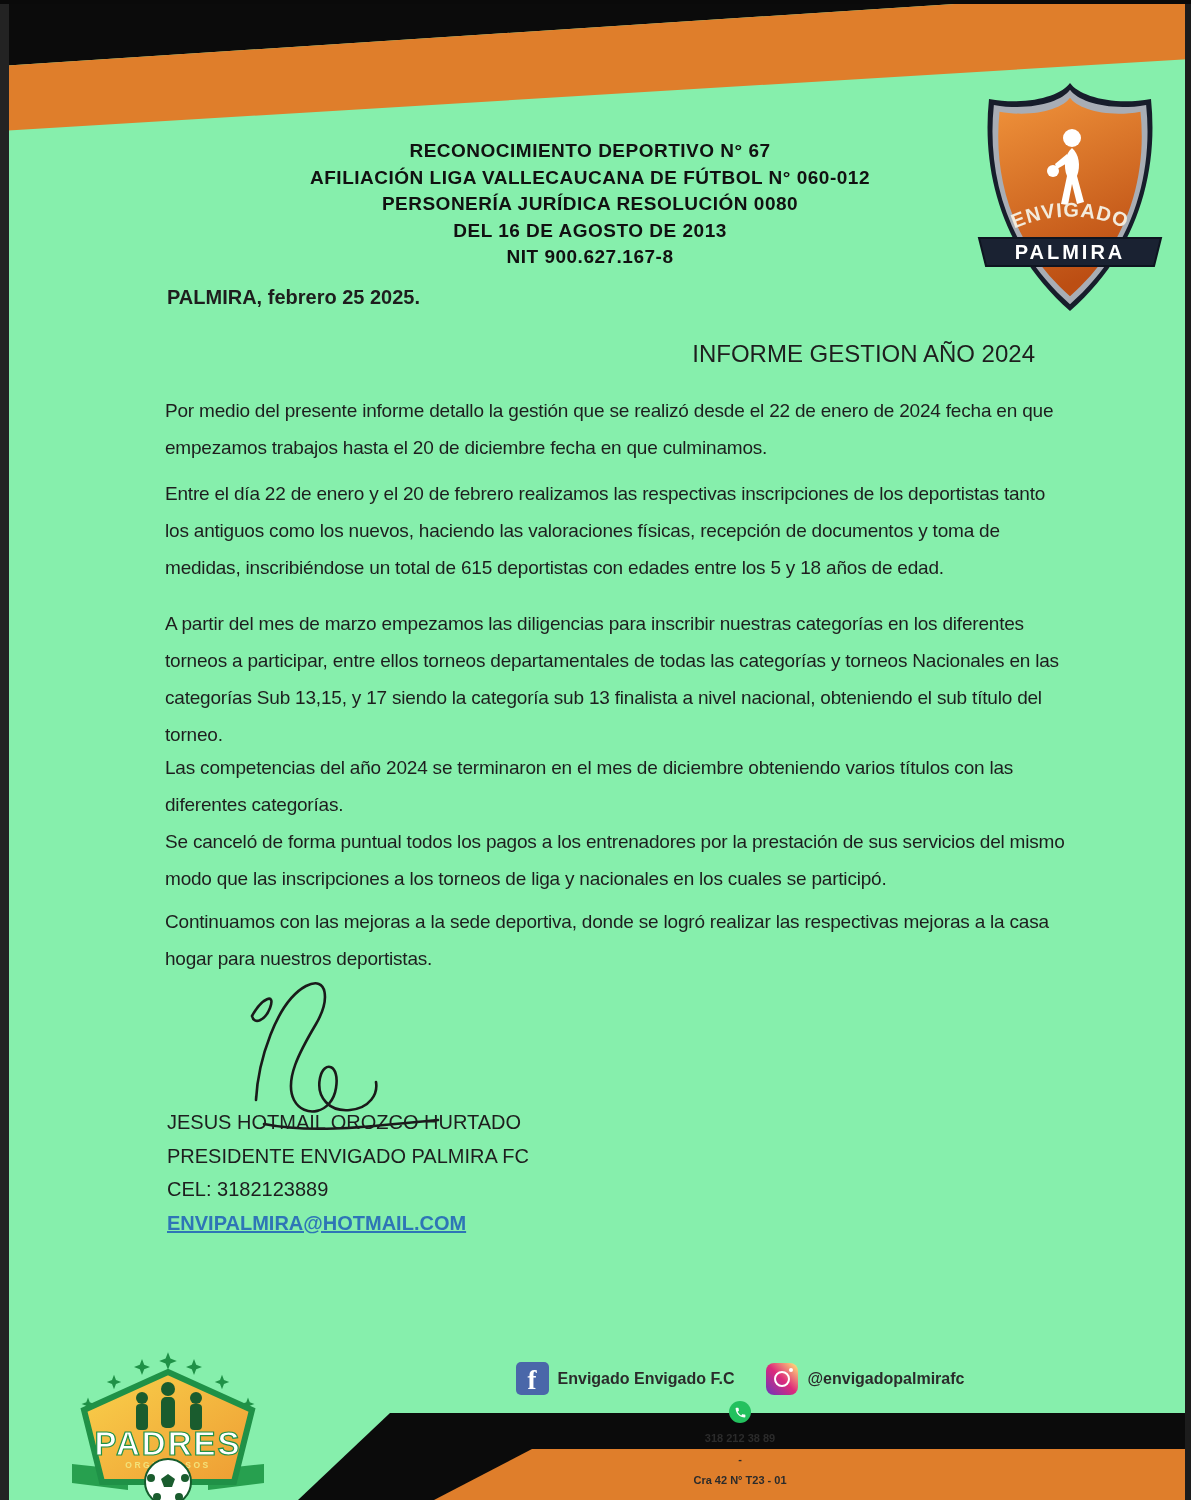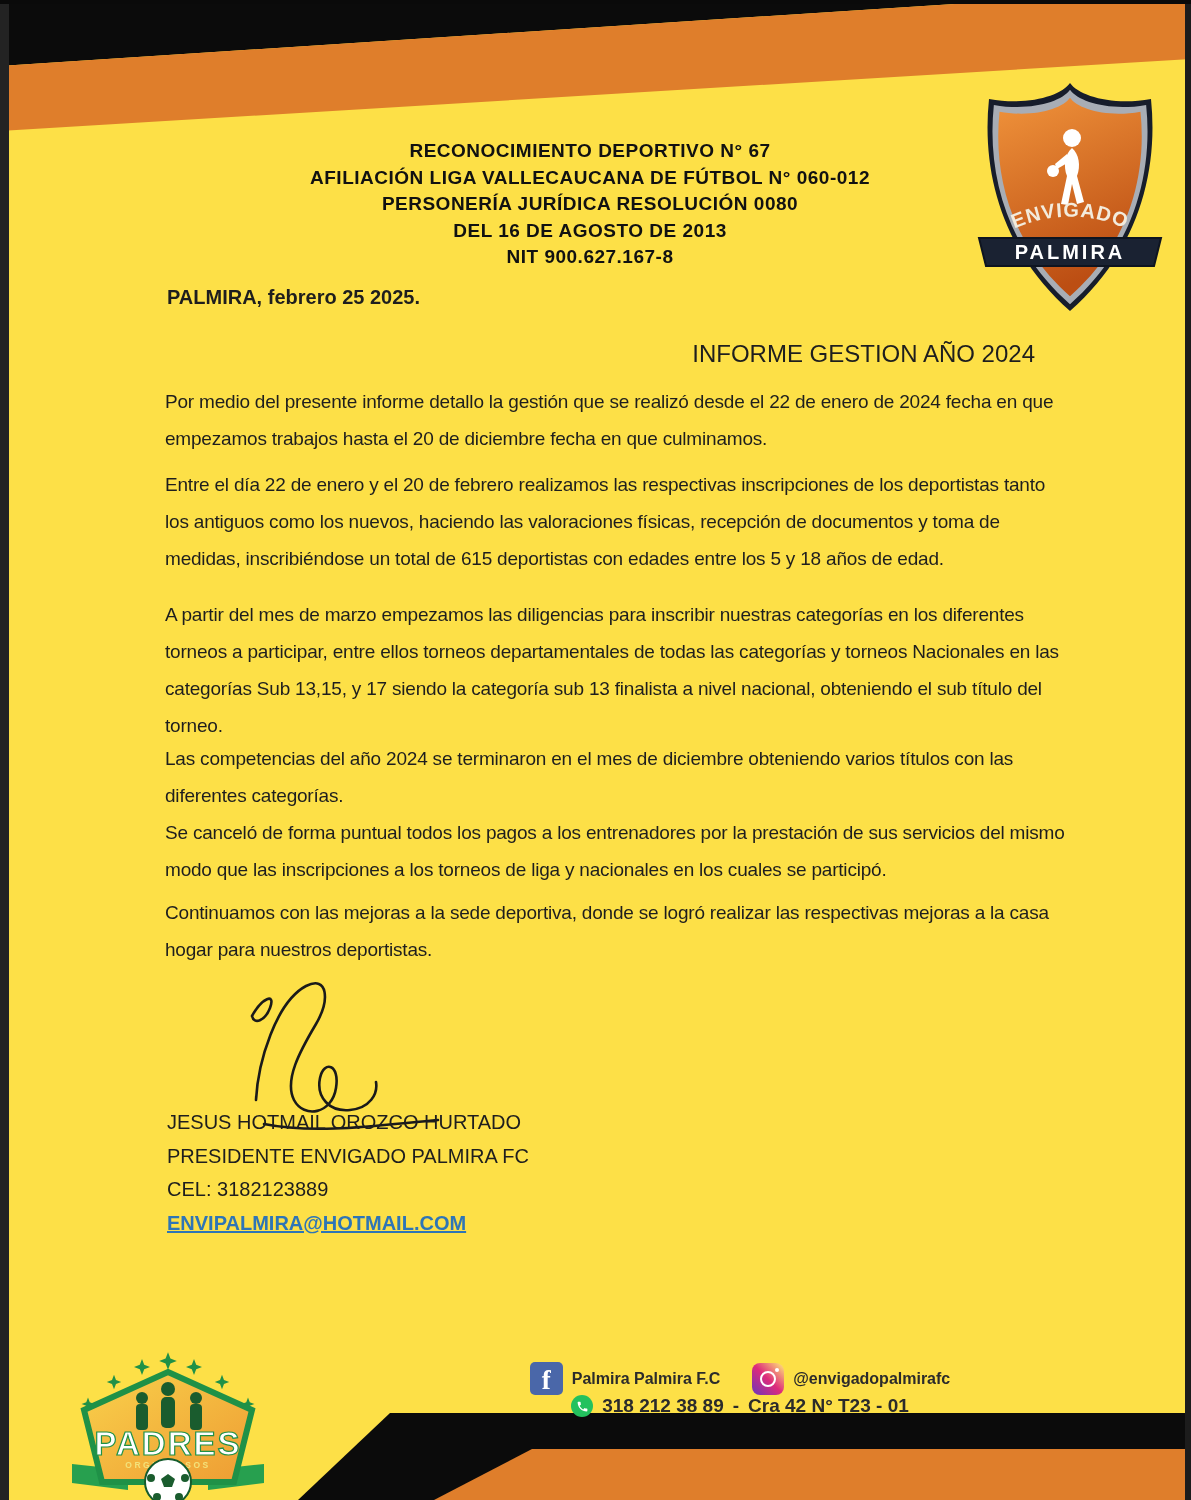--- a/index.html
+++ b/index.html
@@ -1,17 +1,17 @@
 <!DOCTYPE html>
 <html><head>
 <meta charset="utf-8">
 <style>
   html,body{margin:0;padding:0;background:#e8e8e8;}
   .page{
-    position:relative;width:1191px;height:1500px;background:#fde047;
+    position:relative;width:1191px;height:1500px;background:#86efac;
     overflow:hidden;font-family:"Liberation Sans",sans-serif;color:#1e1e1e;
   }
   
   .band{position:absolute;left:0;top:0;width:1191px;height:1500px;}
   .band-black-top{background:#0b0b0b;clip-path:polygon(0 0,1016px 0,0 66px);}
   .band-orange-top{background:#df7e2b;clip-path:polygon(0 66px,1016px 0,1191px 0,1191px 59px,0 131px);}
   .band-black-bottom{background:#0b0b0b;clip-path:polygon(390px 1413px,1191px 1413px,1191px 1500px,298px 1500px);}
   .band-orange-bottom{background:#df7e2b;clip-path:polygon(532px 1449px,1191px 1449px,1191px 1500px,434px 1500px);}
   
   .edge-left{position:absolute;left:0;top:0;width:9px;height:1500px;background:#232323;z-index:60;}
@@ -19,31 +19,31 @@
   .edge-top{position:absolute;left:0;top:0;width:1191px;height:4px;background:#0a0a0a;z-index:61;}
   
   .letterhead{
     position:absolute;left:170px;top:138px;width:840px;text-align:center;
     font-weight:700;font-size:19px;line-height:26.5px;letter-spacing:.5px;color:#111;
   }
   .club-logo{position:absolute;left:975px;top:80px;width:190px;height:238px;}
   
   .date-line{position:absolute;left:167px;top:286px;font-size:20px;font-weight:bold;}
   .doc-title{position:absolute;left:165px;top:340px;width:870px;text-align:right;font-size:24px;}
-  .para{position:absolute;left:165px;width:905px;font-size:19px;line-height:37px;letter-spacing:-.2px;}
+  .para{position:absolute;left:165px;width:905px;font-size:19px;line-height:37px;letter-spacing:-.2px;margin-top:9px;}
   .p0{top:383px}.p1{top:466px}.p2{top:596px}.p3{top:740px}.p4{top:814px}.p5{top:894px}
   
   .signature-svg{position:absolute;left:228px;top:972px;width:230px;height:178px;}
   .sig-block{position:absolute;left:167px;top:1106px;font-size:20px;line-height:33.6px;}
   .sig-email{color:#2e75b6;text-decoration:underline;cursor:pointer;font-weight:bold;}
   
   .footer{position:absolute;left:410px;top:1362px;width:660px;z-index:5;}
   .foot-row{display:flex;align-items:center;justify-content:center;gap:9px;
     font-weight:700;font-size:16px;color:#2b2b2b;}
-  .foot-row.second{margin-top:0;font-size:19px;}
+  .foot-row.second{margin-top:6px;font-size:11px;flex-direction:column;}
   .fb-icon{width:33px;height:33px;border-radius:5px;background:#4a67a9;color:#fff;
     font-weight:700;font-size:27px;text-align:center;line-height:37px;font-family:"Liberation Serif",serif;}
   .ig-icon{width:32px;height:32px;border-radius:8px;position:relative;
     background:linear-gradient(45deg,#8134af 10%,#dd2a7b 50%,#feda77 95%);}
   .ig-icon::before{content:"";position:absolute;left:8px;top:8px;width:12px;height:12px;
     border:2.5px solid #fff;border-radius:50%;}
   .ig-icon::after{content:"";position:absolute;right:5px;top:5px;width:4px;height:4px;
     background:#fff;border-radius:50%;}
   .wa-icon{width:22px;height:22px;border-radius:50%;background:#23c15e;
     display:flex;align-items:center;justify-content:center;}
@@ -119,21 +119,21 @@
   <div class="sig-block">
     <div>JESUS HOTMAIL OROZCO HURTADO</div>
     <div>PRESIDENTE ENVIGADO PALMIRA FC</div>
     <div>CEL: 3182123889</div>
     <div class="sig-email">ENVIPALMIRA@HOTMAIL.COM</div>
   </div>
 
   <div class="footer">
     <div class="foot-row">
       <div class="fb-icon">f</div>
-      <span>Palmira Palmira F.C</span>
+      <span>Envigado Envigado F.C</span>
       <span class="gap"></span>
       <div class="ig-icon"></div>
       <span>@envigadopalmirafc</span>
     </div>
     <div class="foot-row second">
       <div class="wa-icon">
         <svg viewBox="0 0 24 24">
             <path d="M6.6 10.8c1.4 2.8 3.8 5.1 6.6 6.6l2.2-2.2c.3-.3.7-.4 1-.2 1.1.4 2.3.6 3.6.6.6 0 1 .4 1 1V20c0 .6-.4 1-1 1C10.6 21 3 13.4 3 4c0-.6.4-1 1-1h3.5c.6 0 1 .4 1 1 0 1.2.2 2.4.6 3.6.1.3 0 .7-.2 1l-2.3 2.2z" fill="#fff"></path>
           </svg>
       </div>

